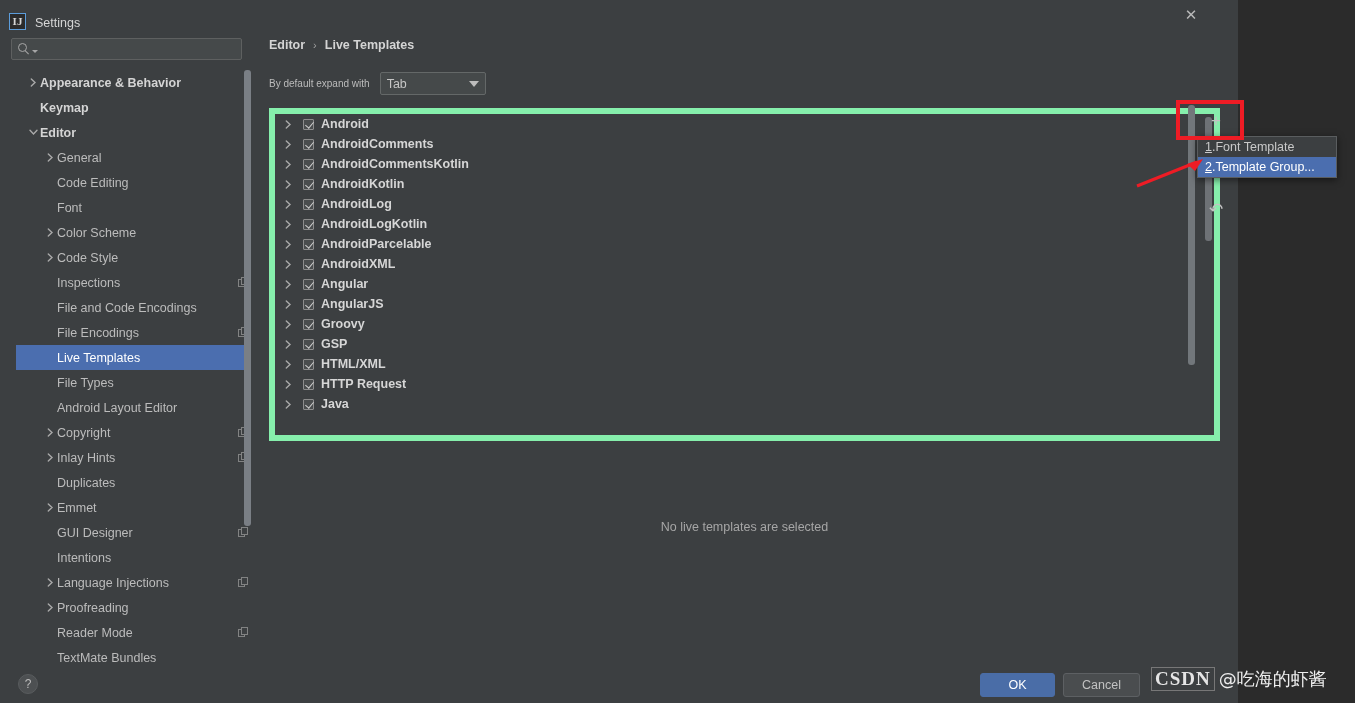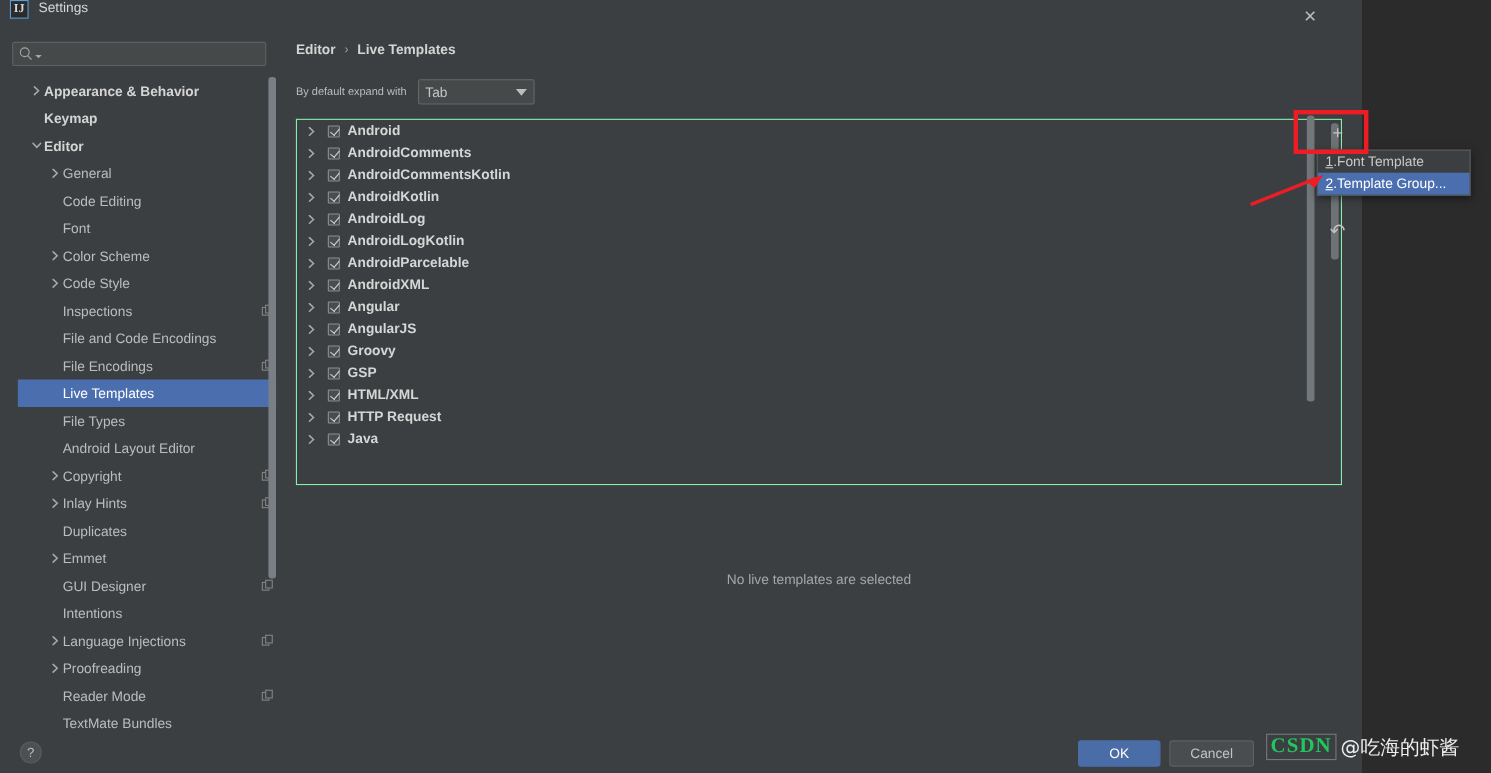--- a/index.html
+++ b/index.html
@@ -17,21 +17,21 @@
 
   
   .dialog {
     position: absolute; left: 0; top: 0; width: 1238px; height: 703px;
     background: #3c3f41; color: #bbbbbb;
   }
 
   
   .titlebar {
     position: absolute; left:0; top:0; width:1238px; height:30px;
-    background: #3c3f41; display:flex; align-items:flex-start;
+    background: #3c3f41; display:flex; align-items:flex-end;
   }
   .title-icon {
     margin-left: 9px; width: 17px; height: 17px;
     border: 1px solid #5c9ddb; background:#2b2b2b;
     display:flex; align-items:center; justify-content:center;
     font-size: 11px; font-weight: bold; color:#d5d5d5; line-height:1;
     font-family: "Liberation Serif", serif;
   }
   .title-text { margin-left: 9px; font-size: 12.5px; color:#d6d6d6; }
   .title-close {
@@ -100,21 +100,21 @@
   .combo {
     width:106px; height:23px; background:#45494a; border:1px solid #646868; border-radius:2px;
     display:flex; align-items:center; padding:0 6px; font-size:12.5px; color:#c6c6c6;
     justify-content:space-between; cursor:pointer;
   }
   .combo .caret { width:0;height:0;border-left:5px solid transparent;border-right:5px solid transparent;border-top:6px solid #bdbdbd;}
 
   
   .listbox {
     position:absolute; left:18px; top:78px; width:951px; height:333px;
-    border:1px solid #86efac; background:#3c3f41; overflow:hidden;
+    border:6px solid #86efac; background:#3c3f41; overflow:hidden;
   }
   .list-scroll { position:absolute; left:0; top:0; width:929px; height:331px; }
   .row {
     height:20px; display:flex; align-items:center; padding-left:10px; font-size:12.5px;
     color:#d6d6d6; font-weight:bold; cursor:pointer;
   }
   .row .arrow { width:18px; flex:0 0 18px; display:flex; align-items:center; color:#a9a9a9;}
   .cbx {
     width:11px; height:11px; flex:0 0 11px; border:1px solid #8d8d8d; background:#4a4d4e;
     margin-right:7px; position:relative; border-radius:1px;
@@ -172,21 +172,21 @@
   }
   .btn-ok { left:980px; width:75px; background:#4a6da7; color:#ffffff; border:1px solid #4a6da7;}
   .btn-cancel { left:1063px; width:77px; background:#4a4d4f; color:#c2c2c2; border:1px solid #5d6063;}
 
   
   .watermark {
     position:absolute; left:1151px; top:667px; display:flex; align-items:center; gap:4px;
     font-size:19px; color:#ededed; z-index:70;
     font-family:"Liberation Serif", serif;
   }
-  .wm-csdn { border:1px solid #777; padding:0 3px; letter-spacing:1px; font-weight:bold; color:#22c55e;}
+  .wm-csdn { border:1px solid #777; padding:0 3px; letter-spacing:1px; font-weight:bold; color:#e5e5e5;}
   .wm-name { font-family:"DejaVu Sans", sans-serif; font-size:18px; }
 
   
   .right-dark { position:absolute; left:1238px; top:0; width:117px; height:703px; background:#2b2b2b;}
 </style>
 </head>
 <body>
 
 <div id="root">
 

